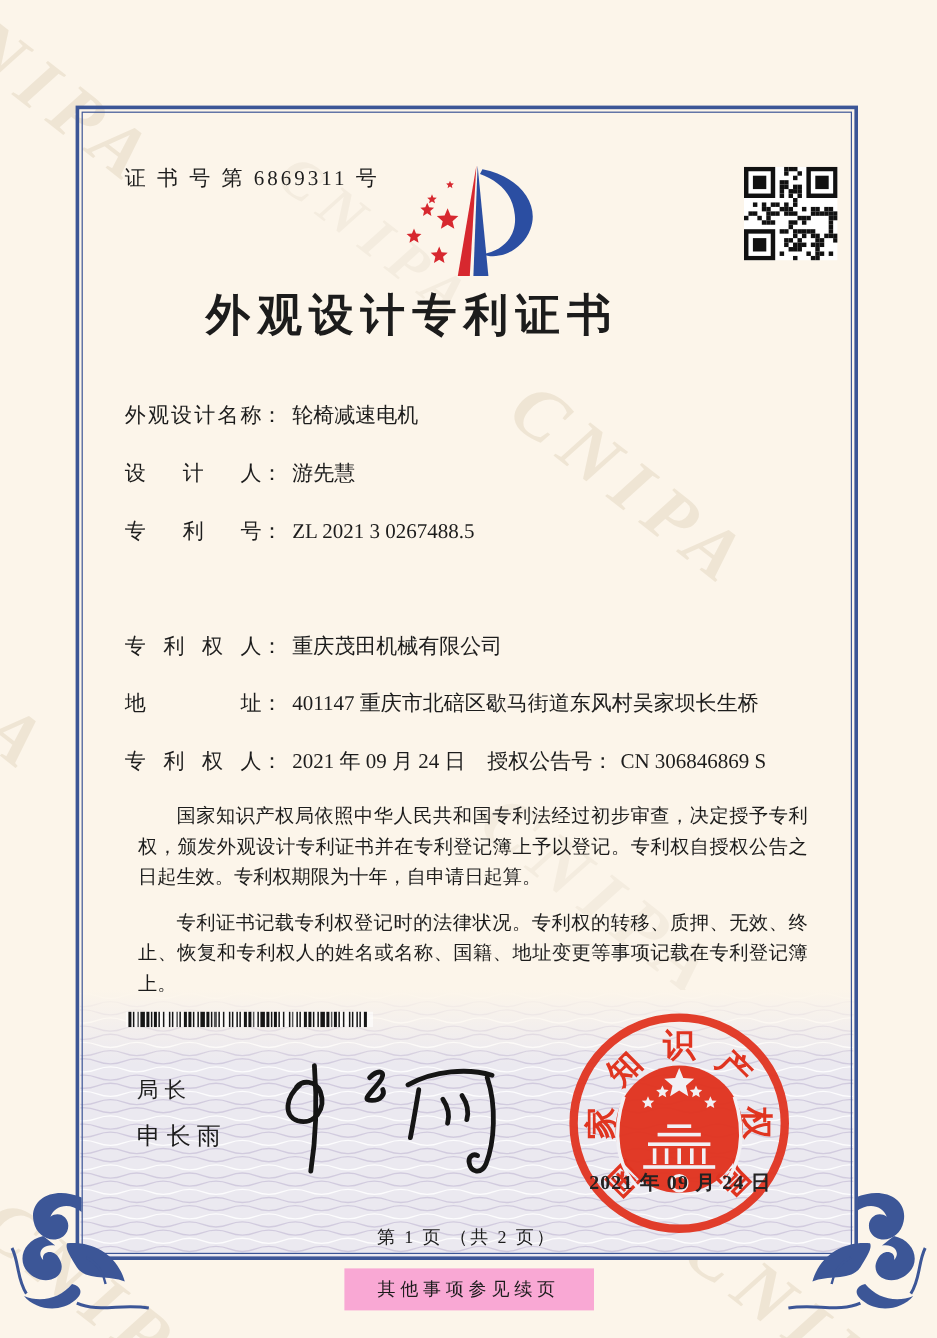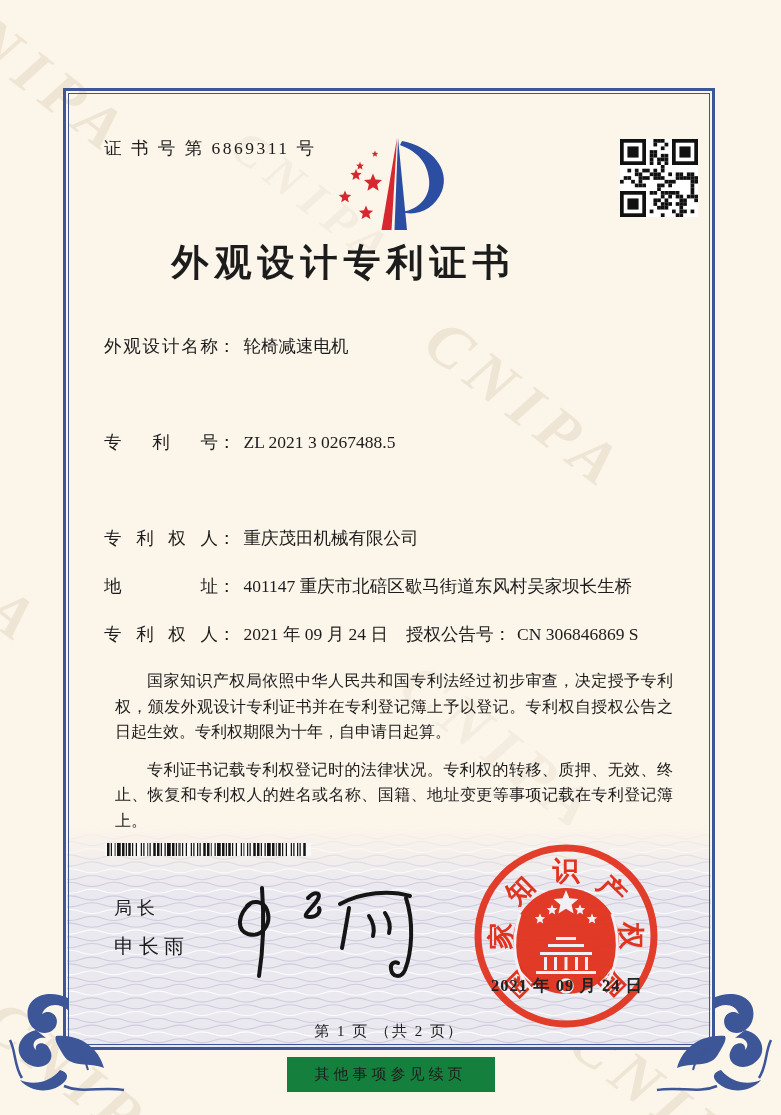--- a/index.html
+++ b/index.html
@@ -38,21 +38,21 @@
   .stitle{position:absolute;left:114px;top:896px;font-size:18px;letter-spacing:5px;z-index:4;}
   .sname{position:absolute;left:114px;top:933px;font-size:20px;letter-spacing:5px;z-index:4;}
   #signature{position:absolute;left:222px;top:880px;z-index:4;}
   
   #seal{position:absolute;left:470px;top:840px;z-index:5;}
   .sealdate{position:absolute;left:472px;top:975px;width:190px;text-align:center;font-weight:bold;
             font-size:16.5px;letter-spacing:1px;color:#222;z-index:6;}
   
   .pageinfo{position:absolute;left:63px;width:652px;top:1022px;text-align:center;font-size:15px;
             letter-spacing:2px;z-index:3;font-family:Liberation Serif, serif;}
-  .contbox{position:absolute;left:50%;transform:translateX(-50%);top:1057px;background:#15803d;
+  .contbox{position:absolute;left:50%;transform:translateX(-50%);top:1057px;background:#f9a8d4;
            padding:8px 28px;font-size:15px;letter-spacing:4px;z-index:3;white-space:nowrap;}
   
   .flourish{position:absolute;width:120px;height:118px;z-index:4;}
   #flourish-left{left:6px;top:990px;}
   #flourish-right{right:6px;top:990px;transform:scaleX(-1);}
 </style>
 </head>
 <body>
 
 <div id="page" style="--frame: #3c5697; --logo_red: #d7282f; --logo_blue: #2b4ea2; --seal_red: #e03420;">
@@ -238,20 +238,21 @@
         <polygon points="15.0,64.5 16.7,68.6 21.2,69.0 17.8,71.9 18.8,76.3 15.0,73.9 11.2,76.3 12.2,71.9 8.8,69.0 13.3,68.6" style="fill:var(--logo_red)"></polygon>
         <polygon points="36.0,79.5 38.0,84.3 43.1,84.7 39.2,88.0 40.4,93.1 36.0,90.4 31.6,93.1 32.8,88.0 28.9,84.7 34.0,84.3" style="fill:var(--logo_red)"></polygon>
         <polygon points="30.0,35.8 31.1,38.5 34.0,38.7 31.8,40.6 32.5,43.4 30.0,41.9 27.5,43.4 28.2,40.6 26.0,38.7 28.9,38.5" style="fill:var(--logo_red)"></polygon>
         <polygon points="45.0,24.6 45.9,26.8 48.2,26.9 46.5,28.5 47.0,30.8 45.0,29.5 43.0,30.8 43.5,28.5 41.8,26.9 44.1,26.8" style="fill:var(--logo_red)"></polygon>
       </g>
   </svg>
 
   <div class="title">外观设计专利证书</div>
 
   <div class="frow" style="top:334px"><span class="flabel">外观设计名称</span><span class="colon">：</span><span class="fvalue">轮椅减速电机</span></div>
+  <div class="frow" style="top:382px"><span class="flabel">设计人</span><span class="colon">：</span><span class="fvalue">游先慧</span></div>
   <div class="frow" style="top:430px"><span class="flabel">专利号</span><span class="colon">：</span><span class="fvalue">ZL 2021 3 0267488.5</span></div>
   <div class="frow" style="top:526px"><span class="flabel">专利权人</span><span class="colon">：</span><span class="fvalue">重庆茂田机械有限公司</span></div>
   <div class="frow" style="top:574px"><span class="flabel">地址</span><span class="colon">：</span><span class="fvalue">401147 重庆市北碚区歇马街道东风村吴家坝长生桥</span></div>
 
   <div class="frow" style="top:622px">
     <span class="flabel">专利权人</span><span class="colon">：</span><span class="fvalue">2021 年 09 月 24 日</span>
     <span class="grant2"><span>授权公告号</span><span class="colon">：</span><span class="fvalue">CN 306846869 S</span></span>
   </div>
 
   <div class="bodytext">

